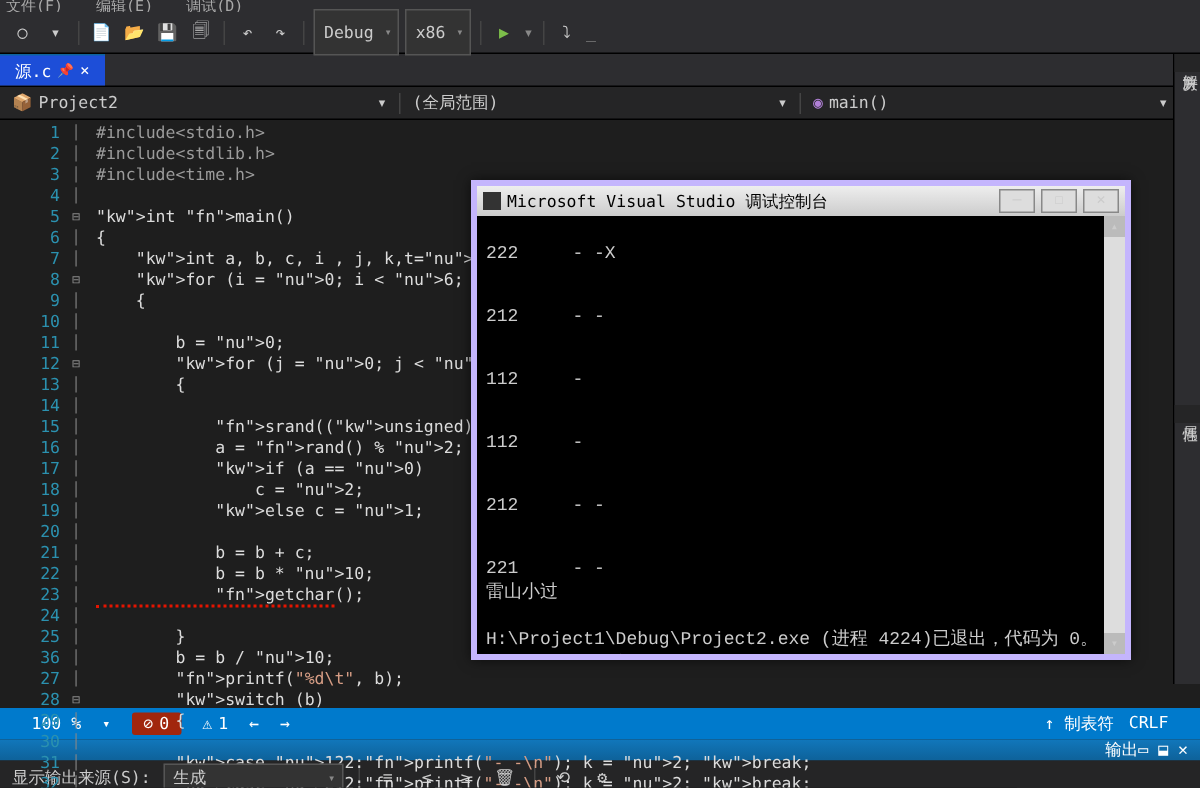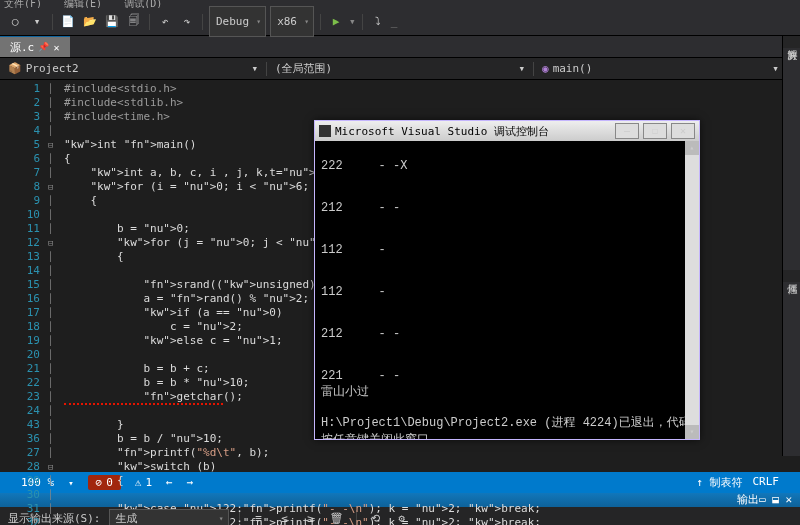--- a/index.html
+++ b/index.html
@@ -5,21 +5,21 @@
 *{margin:0;padding:0;box-sizing:border-box;font-family:Consolas,monospace}
 body{background:#1e1e1e;color:#ccc;width:800px;height:525px;overflow:hidden;position:relative;font-size:11px}
 .menubar{height:8px;background:#2d2d30;display:flex;align-items:center;padding:0 4px;gap:22px;color:#aaa;font-size:10px;overflow:hidden}
 .toolbar{height:28px;background:#2d2d30;display:flex;align-items:center;padding:2px 6px;gap:4px;border-bottom:1px solid #000}
 .tbtn{width:18px;height:18px;display:flex;align-items:center;justify-content:center;color:#ccc;cursor:pointer}
 .tsep{width:1px;height:16px;background:#444;margin:0 2px}
 .combo{background:#333;border:1px solid #555;color:#ccc;padding:1px 16px 1px 6px;font-size:11px;height:31px;display:flex;align-items:center;position:relative}
 .combo::after{content:"▾";position:absolute;right:4px;font-size:8px;color:#888}
 .play{color:#7cbe4a}
 .tabs{height:22px;background:#2d2d30;display:flex;border-bottom:1px solid #000}
-.tab{padding:3px 10px;background:#737373;border-top:1px solid #0e639c;color:#fff;font-size:11px;display:flex;align-items:center;gap:4px}
+.tab{padding:3px 10px;background:#1d4ed8;border-top:1px solid #0e639c;color:#fff;font-size:11px;display:flex;align-items:center;gap:4px}
 .tab .pin{font-size:9px}
 .navbar{height:22px;background:#252526;display:flex;align-items:center;border-bottom:1px solid #000}
 .navitem{flex:1;padding:2px 8px;color:#ccc;font-size:11px;display:flex;align-items:center;gap:4px}
 .navsep{width:1px;height:14px;background:#444}
 .editor{display:flex;height:392px;background:#1e1e1e;position:relative}
 .gutter{width:48px;background:#1e1e1e;text-align:right;padding-right:8px;color:#2b91af;font-size:11px;line-height:14px;padding-top:2px}
 .fold{width:16px;color:#888;font-size:9px;line-height:14px;padding-top:2px}
 .code{flex:1;font-size:11px;line-height:14px;padding-top:2px;white-space:pre;color:#dcdcdc;position:relative}
 .ln{height:14px;position:relative}
 .st{color:#d69d85}
@@ -27,21 +27,21 @@
 .squiggle{border-bottom:2px dotted #e51400}
 .statusbar{height:21px;background:#007acc;color:#fff;display:flex;align-items:center;padding:0 21px;gap:14px;font-size:11px}
 .statusbar .err{background:#a1260d;padding:1px 8px;border-radius:2px;display:flex;gap:4px;align-items:center}
 .statusbar .warn{display:flex;gap:4px;align-items:center}
 .statusbar .right{margin-left:auto;display:flex;gap:10px}
 .outputhdr{height:14px;background:#1b4f72;color:#fff;padding:2px 8px;font-size:11px;display:flex;align-items:center;justify-content:flex-end;border-bottom:1px solid #0e639c;background:linear-gradient(#1177bb,#0e639c)}
 .outputbar{height:22px;background:#252526;display:flex;align-items:center;padding:2px 8px;gap:8px;font-size:11px;color:#ccc}
 .outputbar .combo{height:18px;font-size:11px}
 .rightpanel{position:absolute;right:0;top:36px;width:18px;height:420px;background:#2d2d30;border-left:1px solid #000}
 .vtab{writing-mode:vertical-rl;font-size:10px;color:#ccc;padding:6px 2px;background:#252526;margin-bottom:2px;cursor:pointer}
-.console{position:absolute;left:314px;top:120px;width:386px;height:320px;background:#86efac;border:1px solid #c4b5fd;box-shadow:0 0 8px rgba(0,0,0,.6)}
+.console{position:absolute;left:314px;top:120px;width:440px;height:320px;background:#86efac;border:4px solid #c4b5fd;box-shadow:0 0 8px rgba(0,0,0,.6)}
 .console .titlebar{height:20px;background:linear-gradient(#eee,#ccc);display:flex;align-items:center;padding:0 4px;gap:4px}
 .console .titlebar .ico{width:12px;height:12px;background:#333}
 .console .titlebar .ttl{flex:1;color:#000;font-size:11px}
 .console .titlebar .wbtn{width:24px;height:16px;background:#ddd;border:1px solid #888;text-align:center;font-size:10px;line-height:14px;cursor:pointer}
 .console .body{position:absolute;top:20px;left:0;right:0;bottom:0;background:#000;color:#ccc;font-size:12px;padding:4px 6px;white-space:pre;overflow:hidden;font-family:Liberation Mono, monospace}
 .console .scroll{position:absolute;right:0;top:20px;bottom:0;width:14px;background:#ddd}
 .console .scroll .up,.console .scroll .dn{height:14px;background:#bbb;text-align:center;font-size:8px;line-height:14px;position:absolute;width:100%}
 .console .scroll .dn{bottom:0}
 </style>
 </head>
@@ -118,21 +118,21 @@
       <div class="ln">15</div>
       <div class="ln">16</div>
       <div class="ln">17</div>
       <div class="ln">18</div>
       <div class="ln">19</div>
       <div class="ln">20</div>
       <div class="ln">21</div>
       <div class="ln">22</div>
       <div class="ln">23</div>
       <div class="ln">24</div>
-      <div class="ln">43</div>
+      <div class="ln">25</div>
       <div class="ln">36</div>
       <div class="ln">27</div>
       <div class="ln">28</div>
       <div class="ln">29</div>
       <div class="ln">30</div>
       <div class="ln">31</div>
       <div class="ln">32</div>
     </div>
   <div class="fold" id="fold">
       <div class="ln">│</div>

